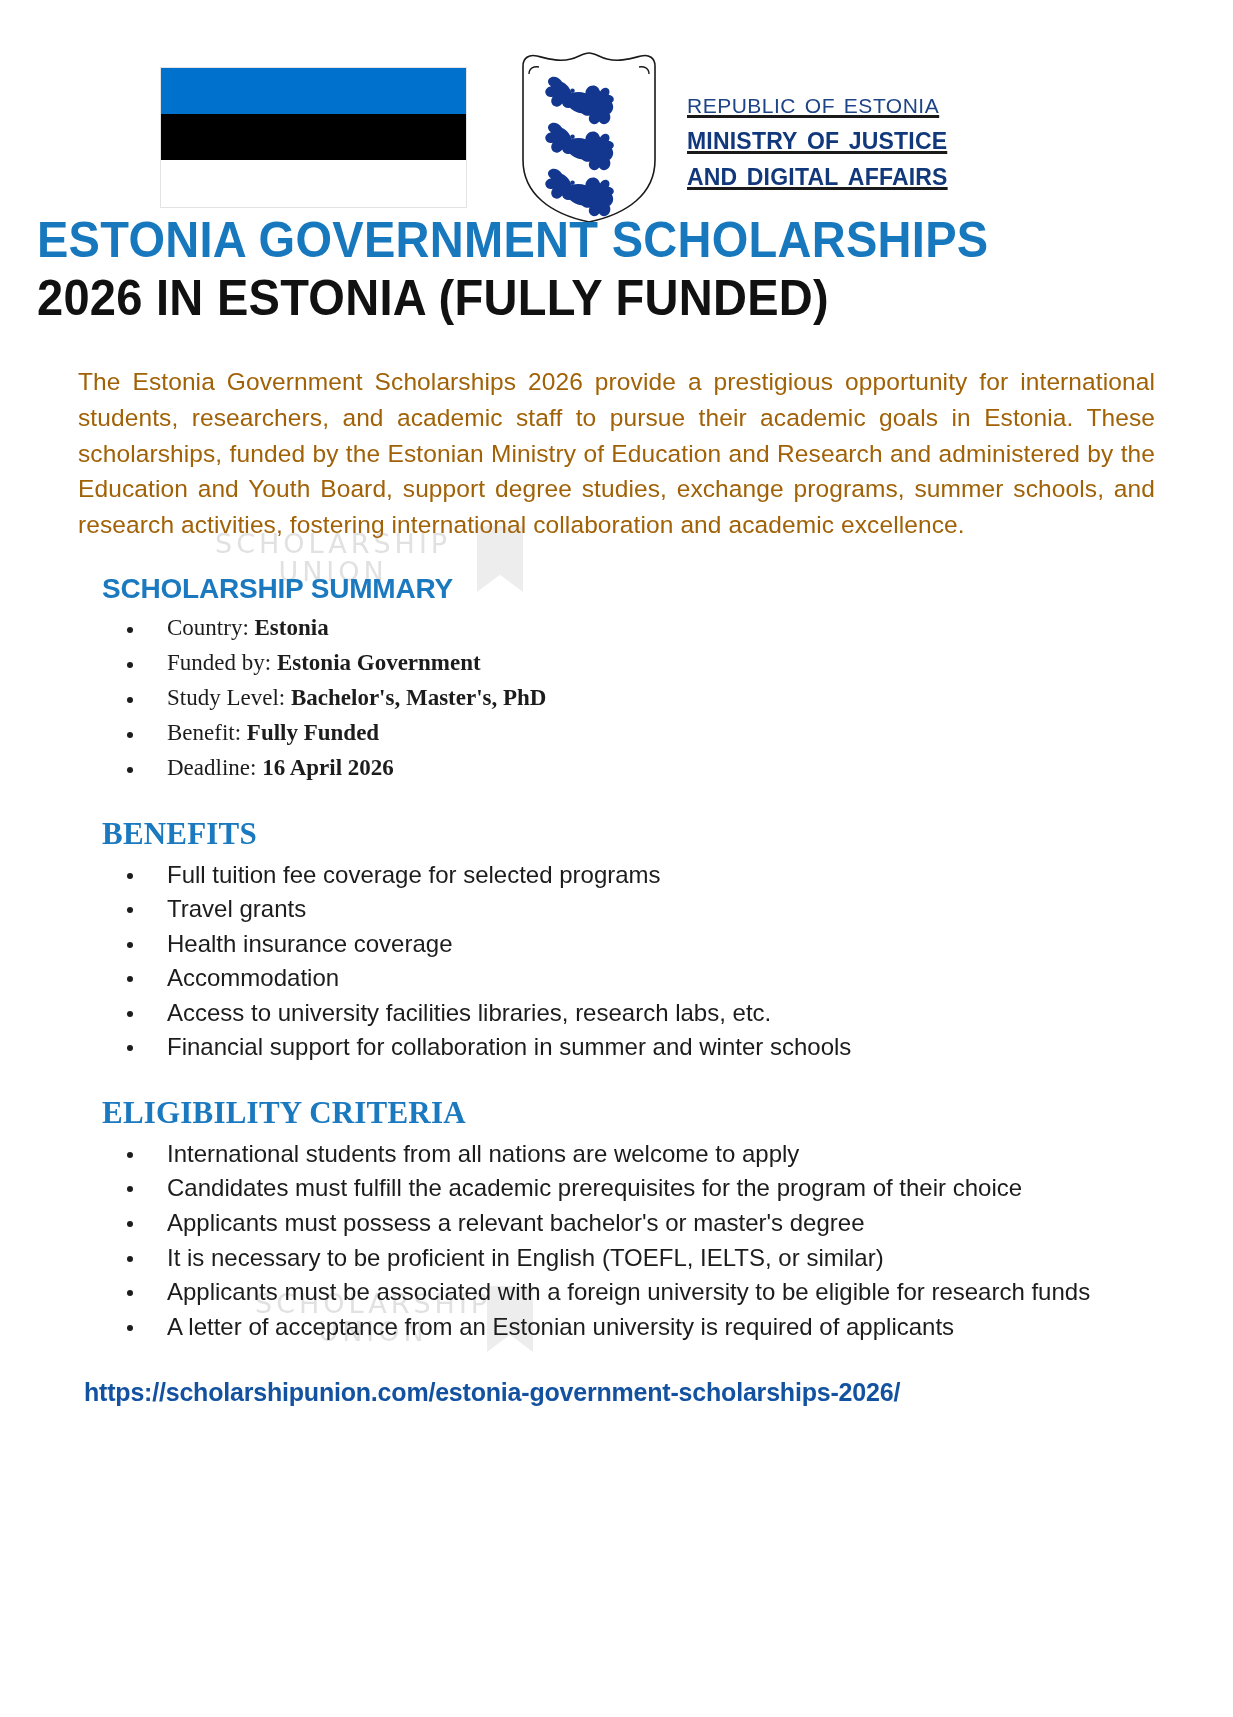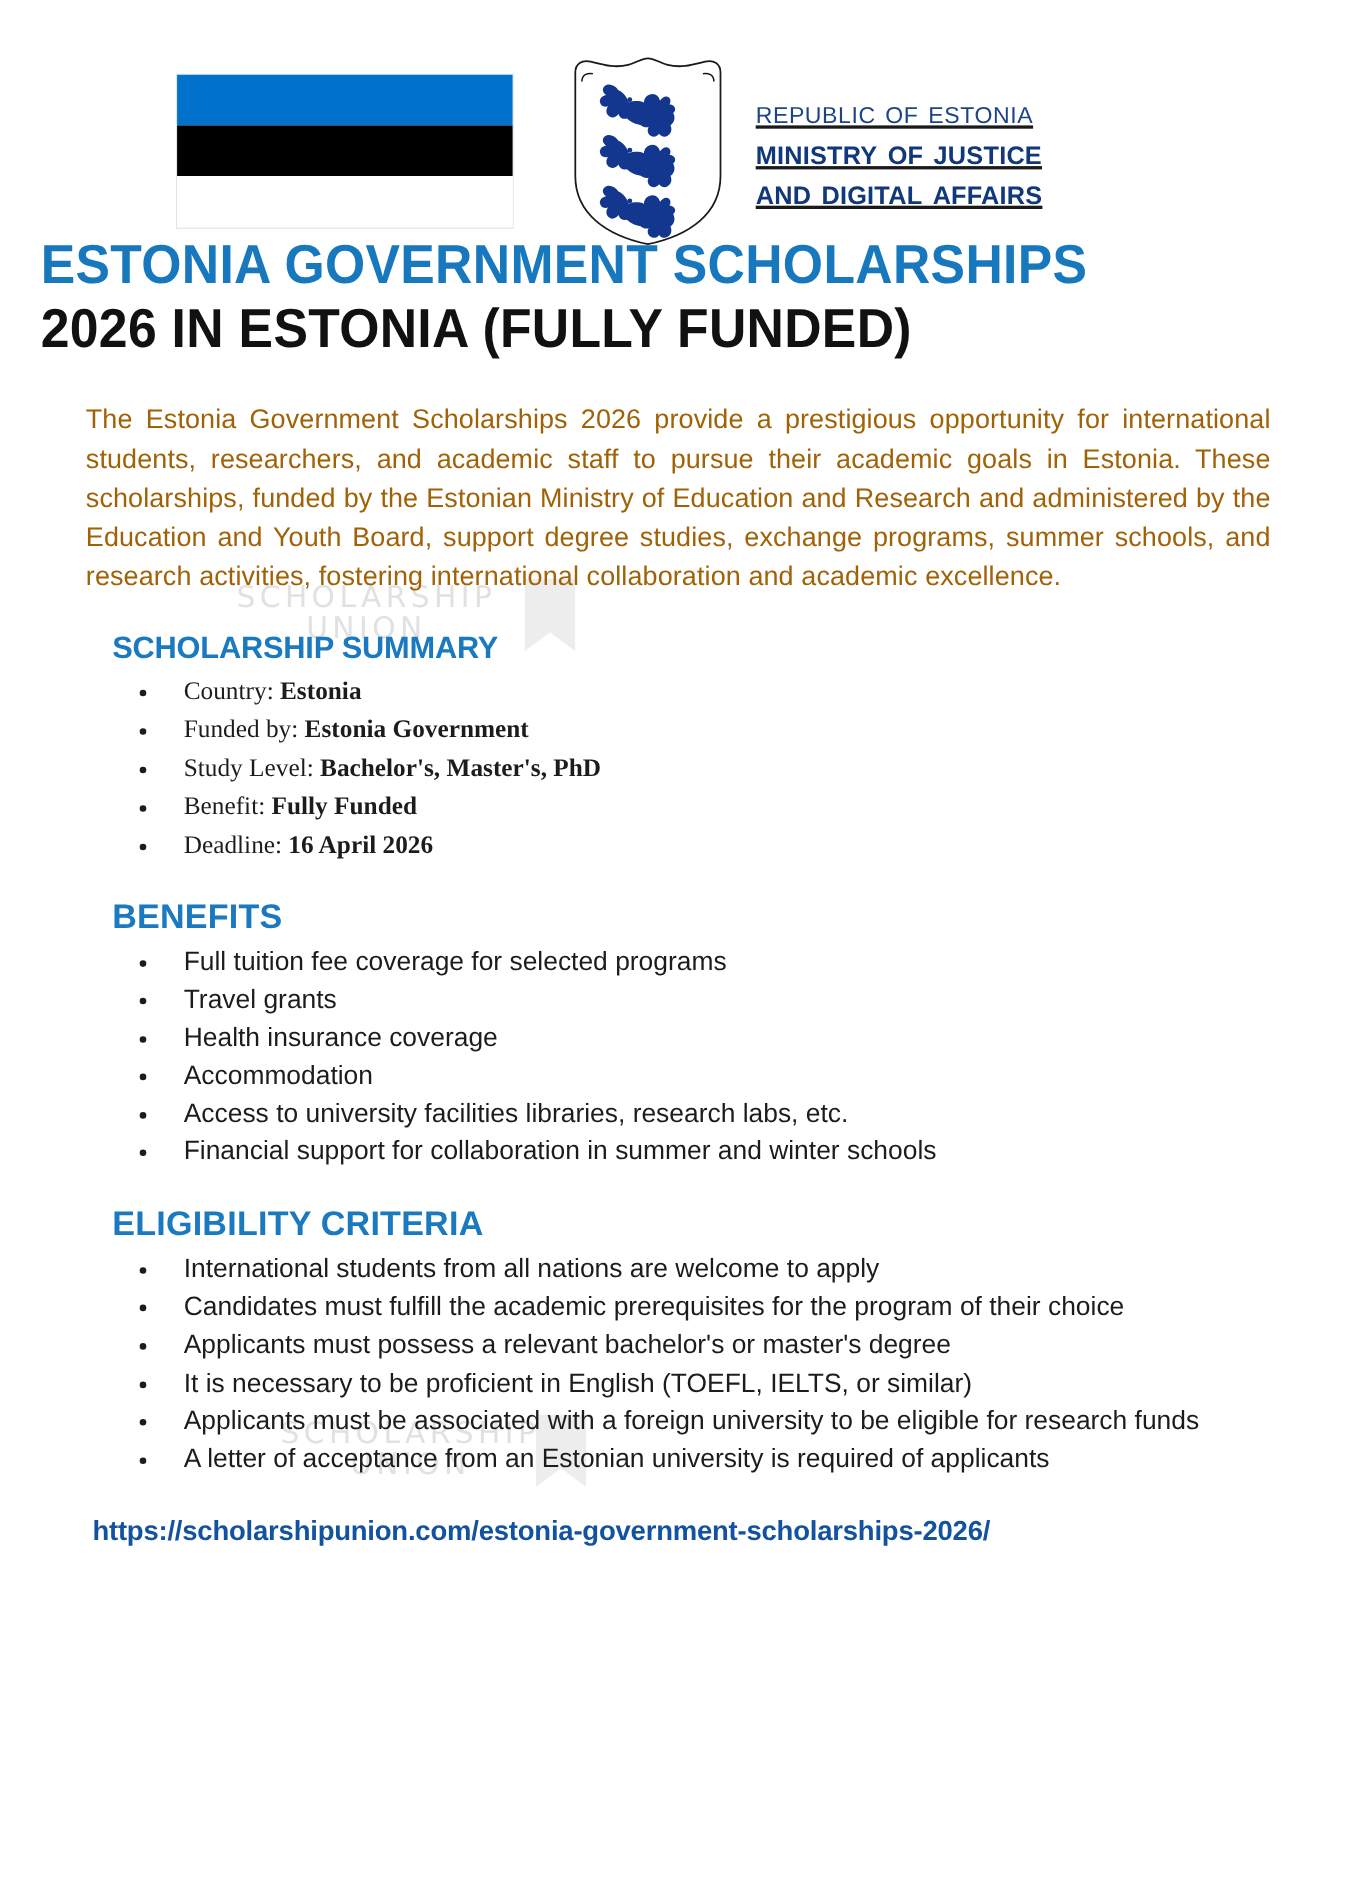--- a/index.html
+++ b/index.html
@@ -154,21 +154,21 @@
     line-height: 1.46;
     text-align: justify;
     color: #a16207;
     font-family: "Liberation Sans Narrow", "Liberation Sans", sans-serif;
     letter-spacing: .1px;
   }
 
   .section { margin-top: 30px; padding-left: 24px; }
 
   .sec-heading {
-    font-family: Liberation Sans, sans-serif;
+    font-family: Liberation Serif, serif;
     font-size: 31px;
     font-weight: 700;
     color: #1b79bf;
     letter-spacing: .2px;
     margin-bottom: 6px;
   }
   .sec-heading.wide {
     font-family: "Liberation Sans", sans-serif;
     font-size: 28px;
     letter-spacing: -.2px;

